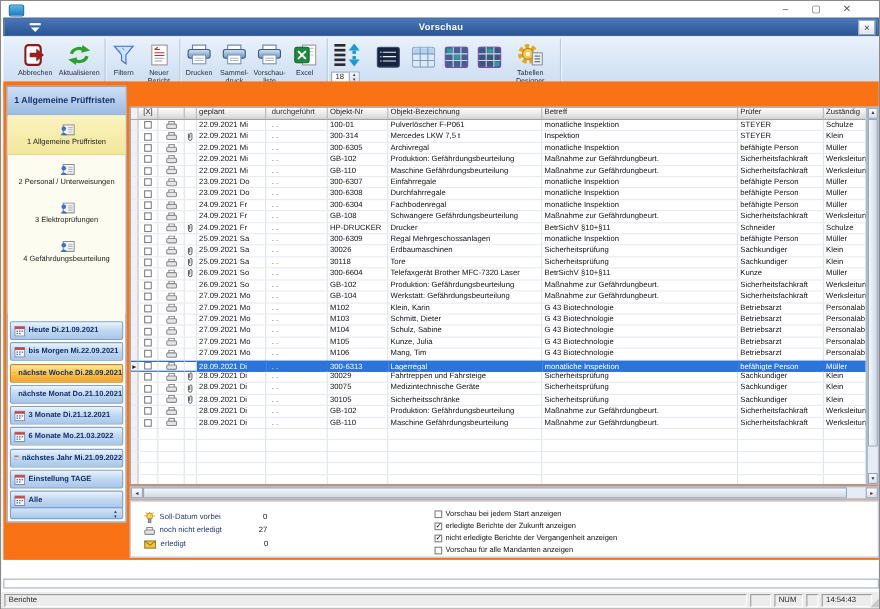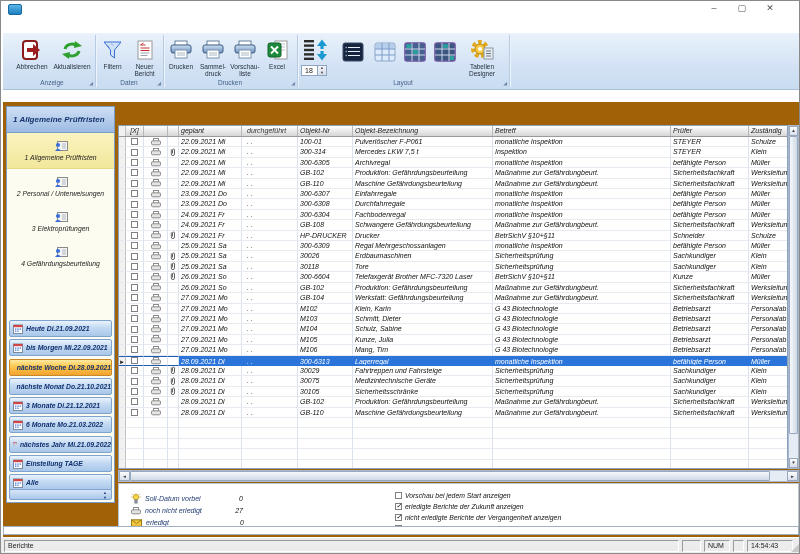--- a/index.html
+++ b/index.html
@@ -21,21 +21,21 @@
   .ribbon{position:absolute;left:2px;top:32px;width:796px;height:57px;background:linear-gradient(#eaf2fb,#d4e3f5 55%,#c9dcf1);border-bottom:1px solid #a8c0da;box-sizing:border-box;}
   .rgroup{position:absolute;top:2px;height:52px;border-right:1px solid #b7cbe2;box-shadow:1px 0 0 #eef4fb;}
   .rglabel{position:absolute;bottom:1px;left:0;width:100%;text-align:center;font-size:6.5px;color:#44618a;}
   .rlaunch{position:absolute;bottom:1px;right:2px;font-size:5px;color:#7089a8;}
   .rbtn{position:absolute;top:3px;text-align:center;cursor:default;}
   .rbtn .ric{height:24px;display:flex;align-items:center;justify-content:center;}
   .rbtn .rlb{font-size:6.5px;color:#24303e;line-height:7px;white-space:pre-line;margin-top:1px;}
   .spinner{position:absolute;width:26px;height:11px;background:#fff;border:1px solid #8fa4c0;box-sizing:border-box;font-size:7px;line-height:9px;padding-left:3px;color:#222;}
   .spinner .spb{position:absolute;right:0;top:0;width:8px;height:9px;background:linear-gradient(#f4f6f9,#d8dee8);border-left:1px solid #8fa4c0;font-size:4px;line-height:4.5px;text-align:center;color:#445;}
   
-  .content{position:absolute;left:2px;top:101px;width:796px;height:435px;background:#a16207;font-style:italic;}
+  .content{position:absolute;left:2px;top:73px;width:796px;height:435px;background:#f97316;}
   
   .sidebar{position:absolute;left:3px;top:4px;width:109px;height:397px;border:1px solid #7a9cc8;box-sizing:border-box;background:#fdfcf0;}
   .sbhead{position:absolute;left:0;top:0;width:100%;height:26px;background:linear-gradient(#cfe0f5,#9cbae2);border-bottom:1px solid #7a9cc8;box-sizing:border-box;font-size:8px;font-weight:bold;color:#16356e;line-height:25px;padding-left:6px;}
   .cats{position:absolute;left:0;top:26px;width:100%;height:180px;background:#fdfcf0;}
   .cat{height:35px;display:flex;flex-direction:column;align-items:center;justify-content:center;gap:2px;}
   .cat.selcat{background:linear-gradient(#faf3c0,#f2e79b);border-bottom:1px solid #e6d98a;}
   .cat .clabel{font-size:6.8px;color:#222;}
   .splitter{position:absolute;left:0;top:206px;width:100%;height:7px;text-align:center;}
   .splitter i{display:inline-block;width:36px;border-top:2px dotted #8aa6c8;margin-top:2px;}
   .navs{position:absolute;left:2px;top:213px;width:103px;display:flex;flex-direction:column;gap:2.3px;}
@@ -98,20 +98,28 @@
 
 <div class="screen">
 
   <div class="outcap">
     <div class="appico"></div>
     <div class="winbtn" style="right:74px;">–</div>
     <div class="winbtn" style="right:46px;">▢</div>
     <div class="winbtn" style="right:18px;">✕</div>
   </div>
 
+  <div class="tbar">
+    <div class="menuglyph">
+        <i class="mg-bar"></i>
+        <i class="mg-tri"></i>
+      </div>
+    <div class="ttitle">Vorschau</div>
+    <div class="tclose">×</div>
+  </div>
 
   <div class="ribbon">
     <div class="rgroup" style="left:6px;width:86px;">
       <div class="rbtn" style="left:4px;width:38px;">
         <div class="ric">
           <svg width="20" height="20" viewBox="0 0 20 20">
               <rect x="1" y="1" width="14" height="18" rx="3" fill="#fff" stroke="#8b1a1a" stroke-width="2"></rect>
               <path d="M5 8 h6 v-4 l7 6 -7 6 v-4 h-6 z" fill="#9c1e1e"></path>
             </svg>
         </div>

